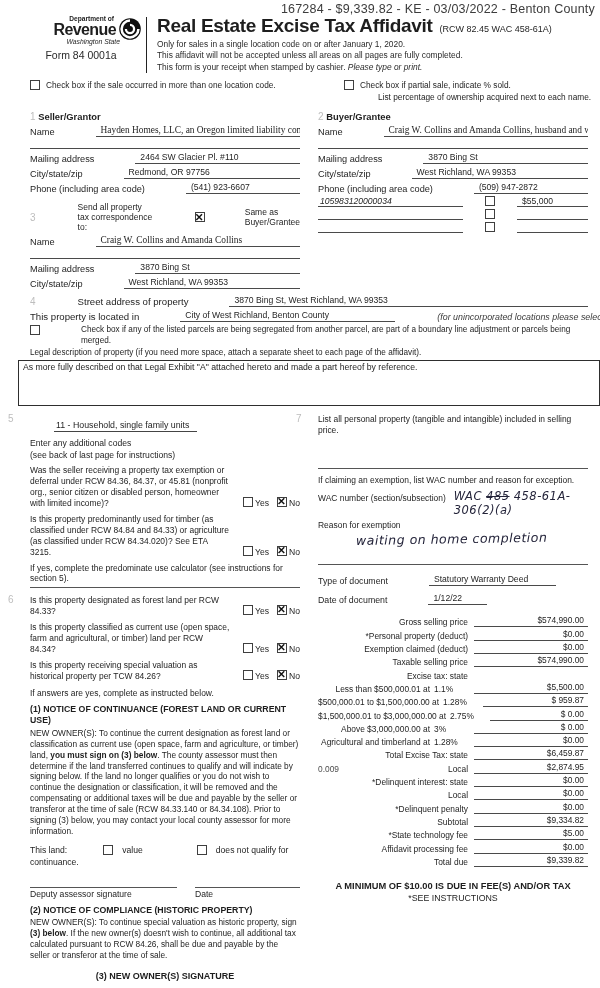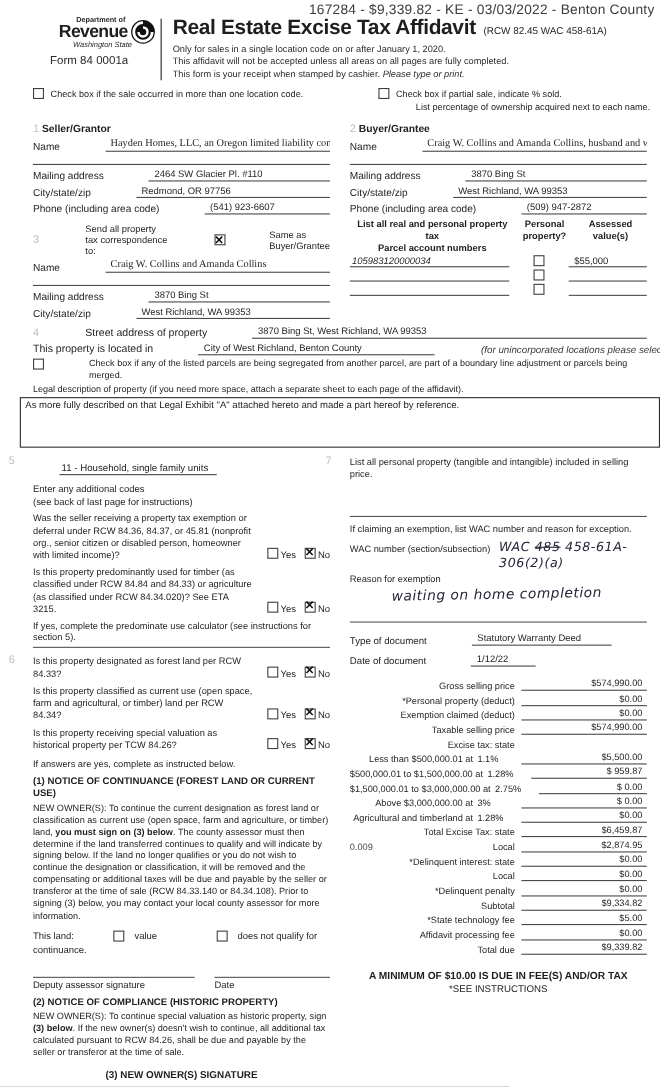--- a/index.html
+++ b/index.html
@@ -196,28 +196,20 @@
         </div>
       <div class="frow">
           <span class="flab">City/state/zip</span>
         <span class="fval">West Richland, WA  99353</span>
         </div>
       <div class="frow">
           <span class="flab">Phone (including area code)</span>
         <span class="fval">(509) 947-2872</span>
         </div>
 
-      <div class="phead">
-        <span class="ph1">
-          <span>List all real and personal property tax</span><br><span>Parcel account numbers</span></span>
-        <span class="ph2">
-          <span>Personal</span><br><span>property?</span></span>
-        <span class="ph3">
-          <span>Assessed</span><br><span>value(s)</span></span>
-      </div>
       <div class="prow">
         <span class="pparcel">105983120000034</span>
         <span class="pcbw"><span class="cb"></span></span>
         <span class="pval">$55,000</span>
       </div>
       <div class="prow">
         <span class="pparcel"></span>
         <span class="pcbw"><span class="cb"></span></span>
         <span class="pval"></span>
       </div>

